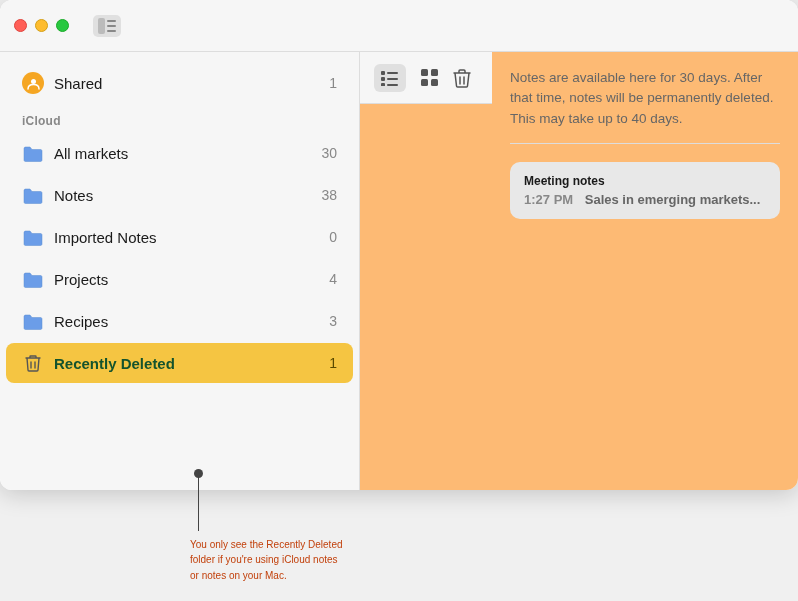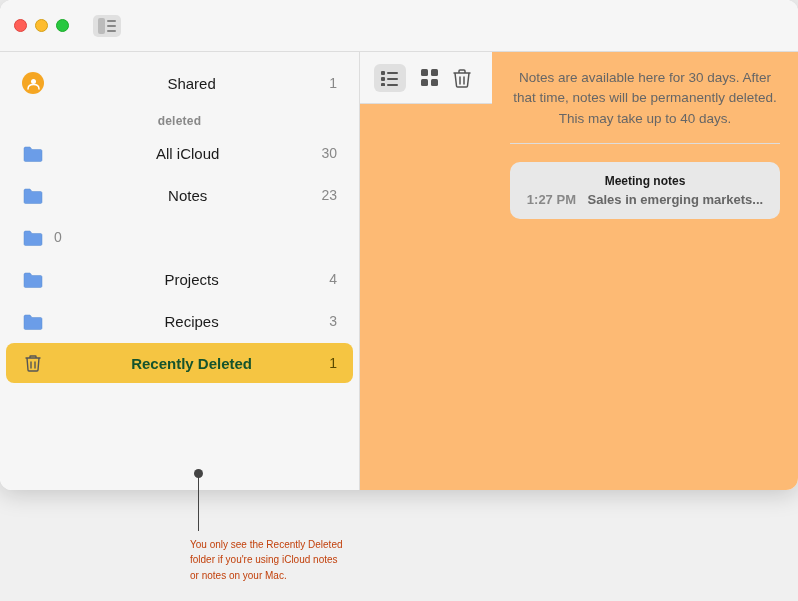--- a/index.html
+++ b/index.html
@@ -62,21 +62,20 @@
       align-items: center;
       justify-content: center;
       cursor: pointer;
     }
 
     
     .content {
       display: flex;
       flex: 1;
       overflow: hidden;
-      text-align: center;
     }
 
     
     .sidebar {
       width: 360px;
       background: #f6f6f6;
       border-right: 1px solid #ddd;
       display: flex;
       flex-direction: column;
       overflow-y: auto;
@@ -259,48 +258,49 @@
             <svg width="13" height="13" viewBox="0 0 13 13" fill="none">
               <circle cx="6.5" cy="4.5" r="2.5" fill="white"></circle>
               <path d="M1 12c0-3 2.5-4.5 5.5-4.5S12 9 12 12" stroke="white" stroke-width="1.5" fill="none" stroke-linecap="round"></path>
             </svg>
           </div>
         </div>
         <span class="sidebar-item-label">Shared</span>
         <span class="sidebar-item-count">1</span>
       </div>
 
-      <div class="section-header">deleted</div>
-
-      <div class="sidebar-item">
-        <div class="sidebar-item-icon">
-          <svg width="20" height="17" viewBox="0 0 20 17" fill="none">
-            <path d="M1 3.5C1 2.67 1.67 2 2.5 2H7l2 2.5h8.5c.83 0 1.5.67 1.5 1.5v9c0 .83-.67 1.5-1.5 1.5h-15C1.67 16.5 1 15.83 1 15V3.5z" fill="#6b9de8" stroke="#5a8cd0" stroke-width="0.5"></path>
-          </svg>
-        </div>
-        <span class="sidebar-item-label">All iCloud</span>
+      <div class="section-header">iCloud</div>
+
+      <div class="sidebar-item">
+        <div class="sidebar-item-icon">
+          <svg width="20" height="17" viewBox="0 0 20 17" fill="none">
+            <path d="M1 3.5C1 2.67 1.67 2 2.5 2H7l2 2.5h8.5c.83 0 1.5.67 1.5 1.5v9c0 .83-.67 1.5-1.5 1.5h-15C1.67 16.5 1 15.83 1 15V3.5z" fill="#6b9de8" stroke="#5a8cd0" stroke-width="0.5"></path>
+          </svg>
+        </div>
+        <span class="sidebar-item-label">All markets</span>
         <span class="sidebar-item-count">30</span>
       </div>
 
       <div class="sidebar-item">
         <div class="sidebar-item-icon">
           <svg width="20" height="17" viewBox="0 0 20 17" fill="none">
             <path d="M1 3.5C1 2.67 1.67 2 2.5 2H7l2 2.5h8.5c.83 0 1.5.67 1.5 1.5v9c0 .83-.67 1.5-1.5 1.5h-15C1.67 16.5 1 15.83 1 15V3.5z" fill="#6b9de8" stroke="#5a8cd0" stroke-width="0.5"></path>
           </svg>
         </div>
         <span class="sidebar-item-label">Notes</span>
-        <span class="sidebar-item-count">23</span>
-      </div>
-
-      <div class="sidebar-item">
-        <div class="sidebar-item-icon">
-          <svg width="20" height="17" viewBox="0 0 20 17" fill="none">
-            <path d="M1 3.5C1 2.67 1.67 2 2.5 2H7l2 2.5h8.5c.83 0 1.5.67 1.5 1.5v9c0 .83-.67 1.5-1.5 1.5h-15C1.67 16.5 1 15.83 1 15V3.5z" fill="#6b9de8" stroke="#5a8cd0" stroke-width="0.5"></path>
-          </svg>
-        </div>
+        <span class="sidebar-item-count">38</span>
+      </div>
+
+      <div class="sidebar-item">
+        <div class="sidebar-item-icon">
+          <svg width="20" height="17" viewBox="0 0 20 17" fill="none">
+            <path d="M1 3.5C1 2.67 1.67 2 2.5 2H7l2 2.5h8.5c.83 0 1.5.67 1.5 1.5v9c0 .83-.67 1.5-1.5 1.5h-15C1.67 16.5 1 15.83 1 15V3.5z" fill="#6b9de8" stroke="#5a8cd0" stroke-width="0.5"></path>
+          </svg>
+        </div>
+        <span class="sidebar-item-label">Imported Notes</span>
         <span class="sidebar-item-count">0</span>
       </div>
 
       <div class="sidebar-item">
         <div class="sidebar-item-icon">
           <svg width="20" height="17" viewBox="0 0 20 17" fill="none">
             <path d="M1 3.5C1 2.67 1.67 2 2.5 2H7l2 2.5h8.5c.83 0 1.5.67 1.5 1.5v9c0 .83-.67 1.5-1.5 1.5h-15C1.67 16.5 1 15.83 1 15V3.5z" fill="#6b9de8" stroke="#5a8cd0" stroke-width="0.5"></path>
           </svg>
         </div>
         <span class="sidebar-item-label">Projects</span>

